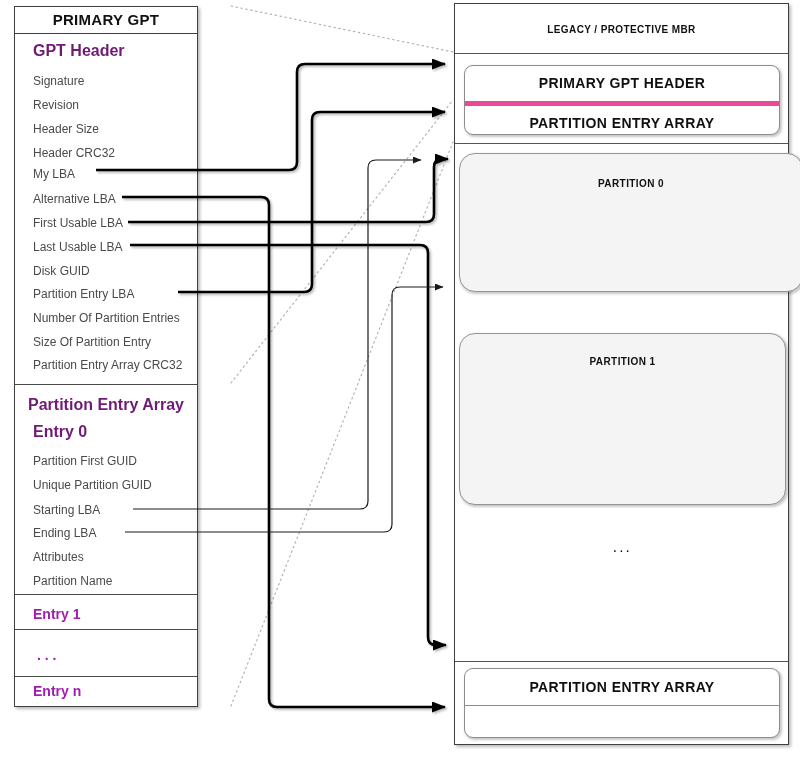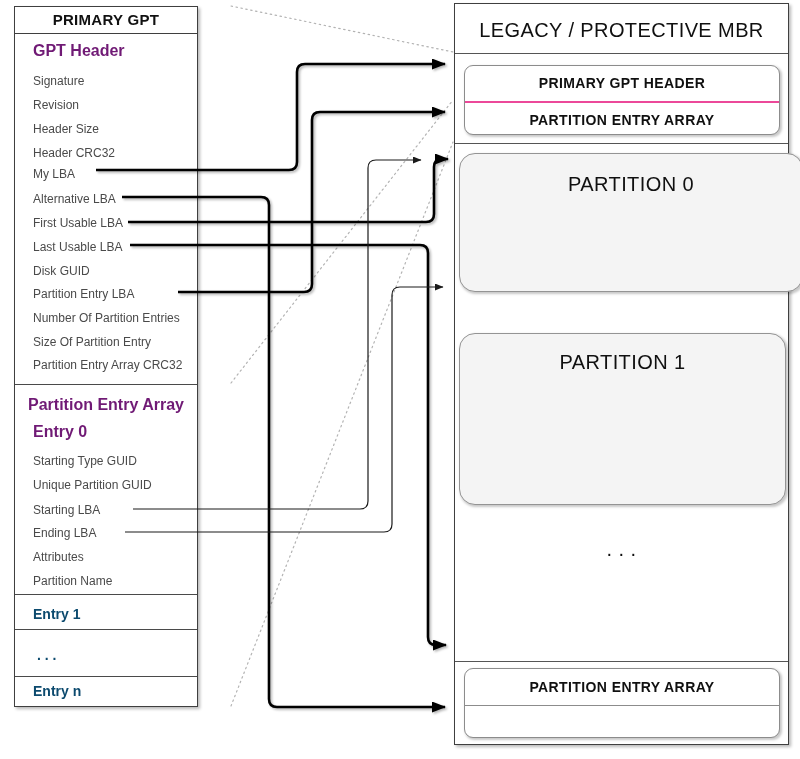--- a/index.html
+++ b/index.html
@@ -7,24 +7,24 @@
           font-family:"Liberation Sans", sans-serif;overflow:hidden;}
   .box{position:absolute;background:#fff;border:1px solid #3f3f3f;
        box-shadow:2px 2px 3px rgba(0,0,0,0.28);box-sizing:border-box;}
   .hline{position:absolute;height:1px;background:#4a4a4a;left:0;right:0;}
   .lbl{position:absolute;white-space:nowrap;}
   .title-row{position:absolute;left:0;right:0;top:0;height:26px;line-height:26px;
              text-align:center;font-weight:bold;font-size:15px;color:#111;
              border-bottom:1px solid #3f3f3f;letter-spacing:.3px;}
   .heading{font-weight:bold;font-size:16px;color:#701a75;line-height:16px;}
   .field{font-size:12px;color:#4a4a4a;line-height:16px;}
-  .entry-row{font-weight:bold;font-size:14px;color:#0c4a6e;line-height:16px;}
+  .entry-row{font-weight:bold;font-size:14px;color:#a21caf;line-height:16px;}
   .center-head{left:0;right:0;text-align:center;}
-  .rlabel{position:absolute;left:0;right:0;text-align:center;font-weight:normal;
-          font-size:20px;color:#101010;letter-spacing:.4px;white-space:nowrap;}
+  .rlabel{position:absolute;left:0;right:0;text-align:center;font-weight:bold;
+          font-size:10px;color:#101010;letter-spacing:.4px;white-space:nowrap;}
   .rrect{position:absolute;background:#fff;border:1px solid #8c8c8c;border-radius:9px;
          box-shadow:1.5px 1.5px 2.5px rgba(0,0,0,0.22);box-sizing:border-box;overflow:hidden;}
   .prow{position:relative;text-align:center;font-weight:bold;font-size:14px;
         color:#101010;letter-spacing:.4px;}
   .partition{position:absolute;background:#f4f4f4;border:1px solid #949494;border-radius:16px;
              box-shadow:1.5px 1.5px 2.5px rgba(0,0,0,0.22);box-sizing:border-box;}
   .arrows-svg{position:absolute;left:0;top:0;z-index:6;pointer-events:none;}
 </style>
 </head>
 <body>
@@ -48,42 +48,42 @@
     <div class="lbl field" style="left:18px;top:279px;">Partition Entry LBA</div>
     <div class="lbl field" style="left:18px;top:303px;">Number Of Partition Entries</div>
     <div class="lbl field" style="left:18px;top:327px;">Size Of Partition Entry</div>
     <div class="lbl field" style="left:18px;top:350px;">Partition Entry Array CRC32</div>
 
     <div class="hline" style="top:377px;"></div>
 
     <div class="lbl heading center-head" style="top:390px;">Partition Entry Array</div>
     <div class="lbl heading" style="left:18px;top:417px;">Entry 0</div>
 
-    <div class="lbl field" style="left:18px;top:446px;">Starting Type GUID</div>
+    <div class="lbl field" style="left:18px;top:446px;">Partition First GUID</div>
     <div class="lbl field" style="left:18px;top:470px;">Unique Partition GUID</div>
     <div class="lbl field" style="left:18px;top:495px;">Starting LBA</div>
     <div class="lbl field" style="left:18px;top:518px;">Ending LBA</div>
     <div class="lbl field" style="left:18px;top:542px;">Attributes</div>
     <div class="lbl field" style="left:18px;top:566px;">Partition Name</div>
 
     <div class="hline" style="top:587px;"></div>
     <div class="lbl entry-row" style="left:18px;top:599px;">Entry 1</div>
     <div class="hline" style="top:622px;"></div>
     <div class="lbl entry-row" style="left:22px;top:640px;">. . .</div>
     <div class="hline" style="top:669px;"></div>
     <div class="lbl entry-row" style="left:18px;top:676px;">Entry n</div>
   </div>
 
   <div class="box" style="left:454px;top:3px;width:335px;height:742px;">
 
     <div class="rlabel" style="top:16px;line-height:20px;">LEGACY / PROTECTIVE MBR</div>
     <div class="hline" style="top:49px;background:#555;"></div>
 
     <div class="rrect" style="left:9px;top:61px;width:316px;height:70px;">
-      <div class="prow" style="height:35px;line-height:35px;border-bottom:2px solid #ec4899;">PRIMARY GPT HEADER</div>
+      <div class="prow" style="height:35px;line-height:35px;border-bottom:5px solid #ec4899;">PRIMARY GPT HEADER</div>
       <div class="prow" style="height:34px;line-height:34px;">PARTITION ENTRY ARRAY</div>
     </div>
 
     <div class="hline" style="top:139px;background:#555;"></div>
 
     <div class="partition" style="left:4px;top:149px;width:344px;height:139px;">
       <div class="rlabel" style="top:21px;line-height:18px;">PARTITION 0</div>
     </div>
 
     <div class="partition" style="left:4px;top:329px;width:327px;height:172px;">

